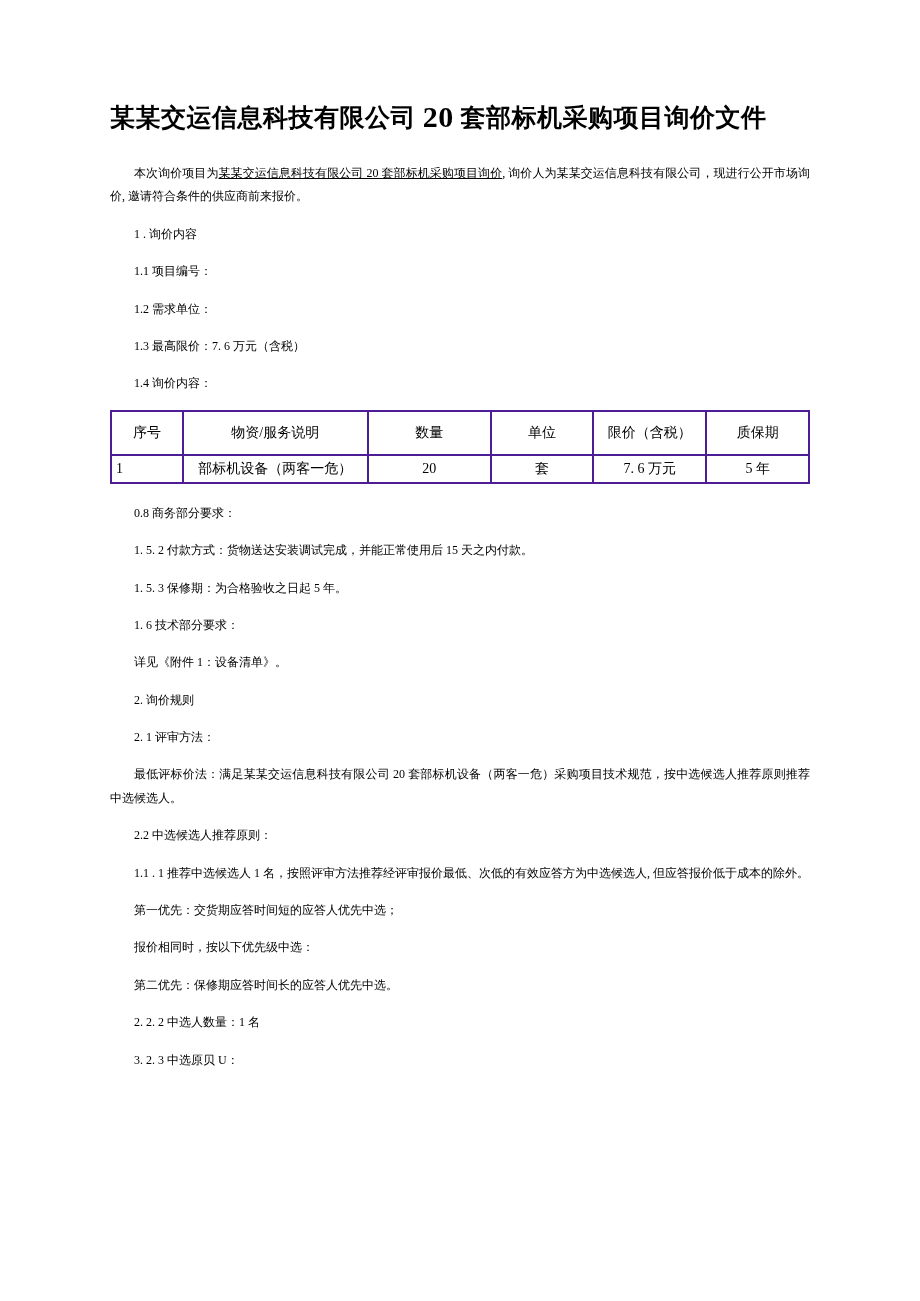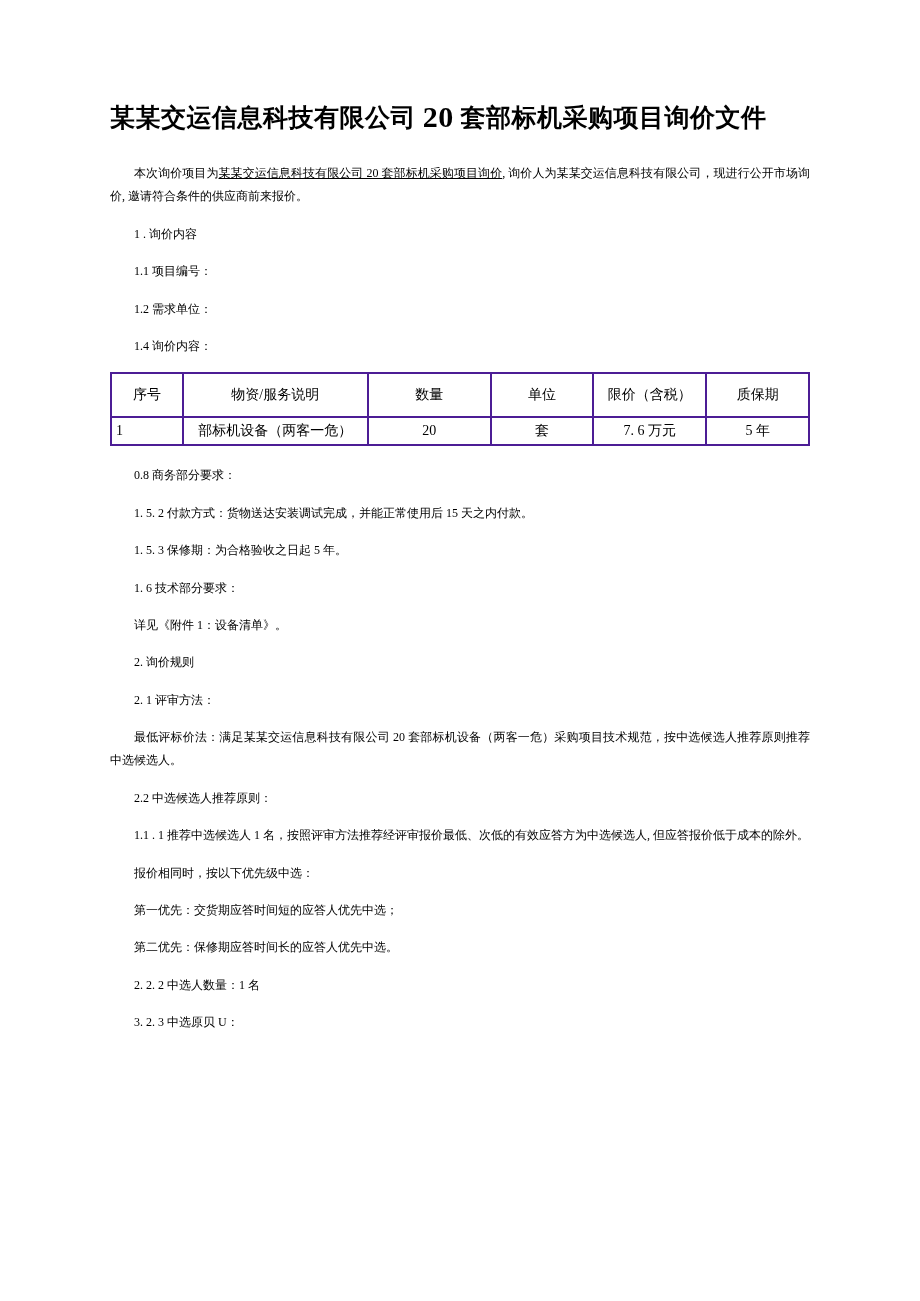--- a/index.html
+++ b/index.html
@@ -70,20 +70,21 @@
     <span>套部标机采购项目询价文件</span>
   </div>
 
   <p class="para indent">
     <span>本次询价项目为</span><span class="underline">某某交运信息科技有限公司 20 套部标机采购项目询价</span><span>, 询价人为某某交运信息科技有限公司，现进行公开市场询价, 邀请符合条件的供应商前来报价。</span>
   </p>
 
   <p class="para indent">1 . 询价内容</p>
   <p class="para indent">1.1  项目编号：</p>
   <p class="para indent">1.2  需求单位：</p>
+  <p class="para indent">1.3  最高限价：7. 6 万元（含税）</p>
   <p class="para indent">1.4  询价内容：</p>
 
   <table>
     <thead>
       <tr>
         <th class="col-seq">序号</th>
         <th class="col-desc">物资/服务说明</th>
         <th class="col-qty">数量</th>
         <th class="col-unit">单位</th>
         <th class="col-price">限价（含税）</th>
@@ -106,19 +107,19 @@
   <p class="para indent">1. 5. 2 付款方式：货物送达安装调试完成，并能正常使用后 15 天之内付款。</p>
   <p class="para indent">1. 5. 3 保修期：为合格验收之日起 5 年。</p>
   <p class="para indent">1. 6 技术部分要求：</p>
   <p class="para indent">详见《附件 1：设备清单》。</p>
 
   <p class="para indent">2. 询价规则</p>
   <p class="para indent">2.  1 评审方法：</p>
   <p class="para indent">最低评标价法：满足某某交运信息科技有限公司 20 套部标机设备（两客一危）采购项目技术规范，按中选候选人推荐原则推荐中选候选人。</p>
   <p class="para indent">2.2  中选候选人推荐原则：</p>
   <p class="para indent">1.1  . 1 推荐中选候选人 1 名，按照评审方法推荐经评审报价最低、次低的有效应答方为中选候选人, 但应答报价低于成本的除外。</p>
+  <p class="para indent">第一优先：交货期应答时间短的应答人优先中选；</p>
   <p class="para indent">报价相同时，按以下优先级中选：</p>
-  <p class="para indent">第一优先：交货期应答时间短的应答人优先中选；</p>
   <p class="para indent">第二优先：保修期应答时间长的应答人优先中选。</p>
   <p class="para indent">2.  2. 2 中选人数量：1 名</p>
   <p class="para indent">3.  2. 3 中选原贝 U：</p>
 
 </div>
 
 </body></html>

